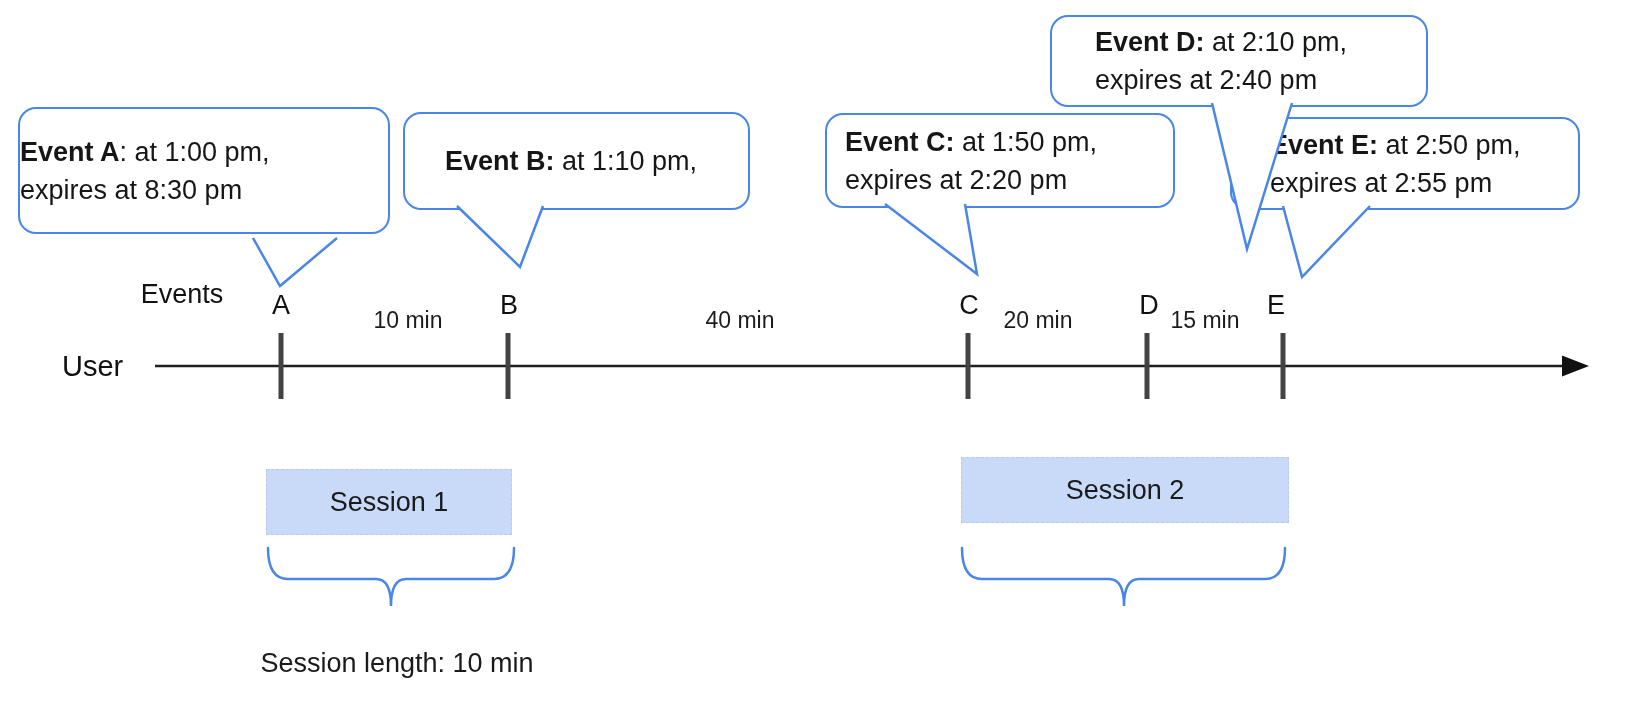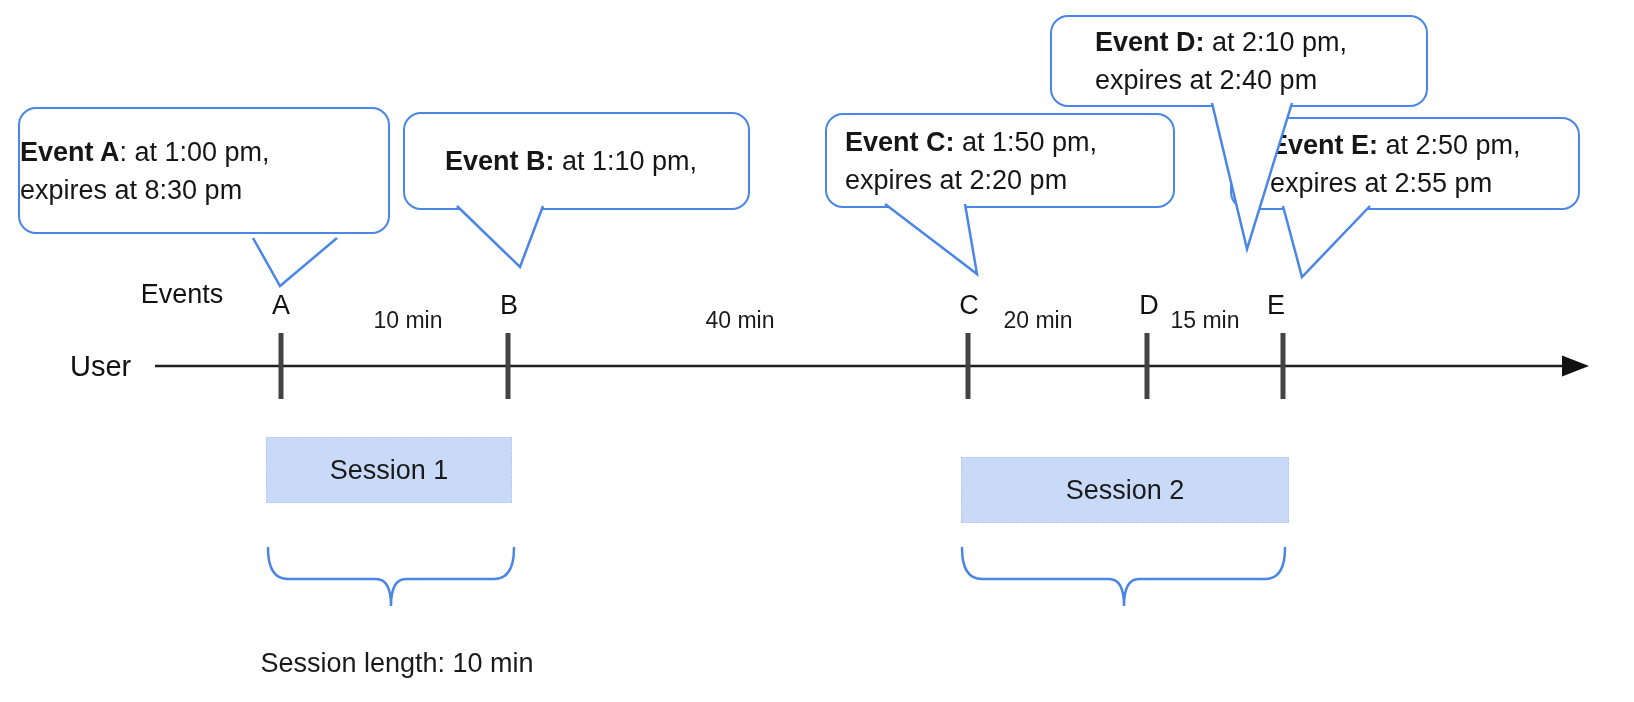--- a/index.html
+++ b/index.html
@@ -23,34 +23,34 @@
     font-size:27px;line-height:38px;color:var(--text-black);}
   .callout .bold{font-weight:bold;}
 
   .callout-a{left:18px;top:107px;width:372px;height:127px;}
   .callout-b{left:403px;top:112px;width:347px;height:98px;padding-left:40px;}
   .callout-c{left:825px;top:113px;width:350px;height:95px;padding-left:18px;}
   .callout-d{left:1050px;top:15px;width:378px;height:92px;padding-left:43px;}
   .callout-e{left:1230px;top:117px;width:350px;height:93px;padding-left:38px;}
 
   .axis-label{position:absolute;z-index:2;font-size:29px;color:#111;}
-  .user-label{left:70px;top:350px;}
+  .user-label{left:62px;top:350px;}
   .centered{transform:translate(-50%,-50%);white-space:nowrap;}
   .events-label{position:absolute;z-index:2;left:182px;top:294px;font-size:27px;color:#111;}
   .tick-letter{position:absolute;z-index:2;top:305px;font-size:27px;color:#111;}
   .letter-a{left:281px;} .letter-b{left:509px;} .letter-c{left:969px;}
   .letter-d{left:1149px;} .letter-e{left:1276px;}
   .interval-label{position:absolute;z-index:2;top:320px;font-size:23px;color:#1c1c1c;}
   .interval-ab{left:408px;} .interval-bc{left:740px;} .interval-cd{left:1038px;} .interval-de{left:1205px;text-align:right;}
 
   .session-box{position:absolute;z-index:2;top:437px;height:66px;
     background:var(--session-fill);border:1px dashed #b7cbf2;
     display:flex;align-items:center;justify-content:center;
     font-size:27px;color:#1a1a1a;}
-  .session-1{left:266px;width:246px;}
+  .session-1{left:266px;width:246px;margin-top:32px;}
   .session-2{left:961px;width:328px;margin-top:20px;}
 
   .length-label{position:absolute;z-index:2;top:663px;font-size:27px;color:#1a1a1a;text-align:center;}
   .length-1{left:397px;} .length-2{left:1155px;}
 </style>
 </head>
 <body>
 
 <div class="stage">
 

